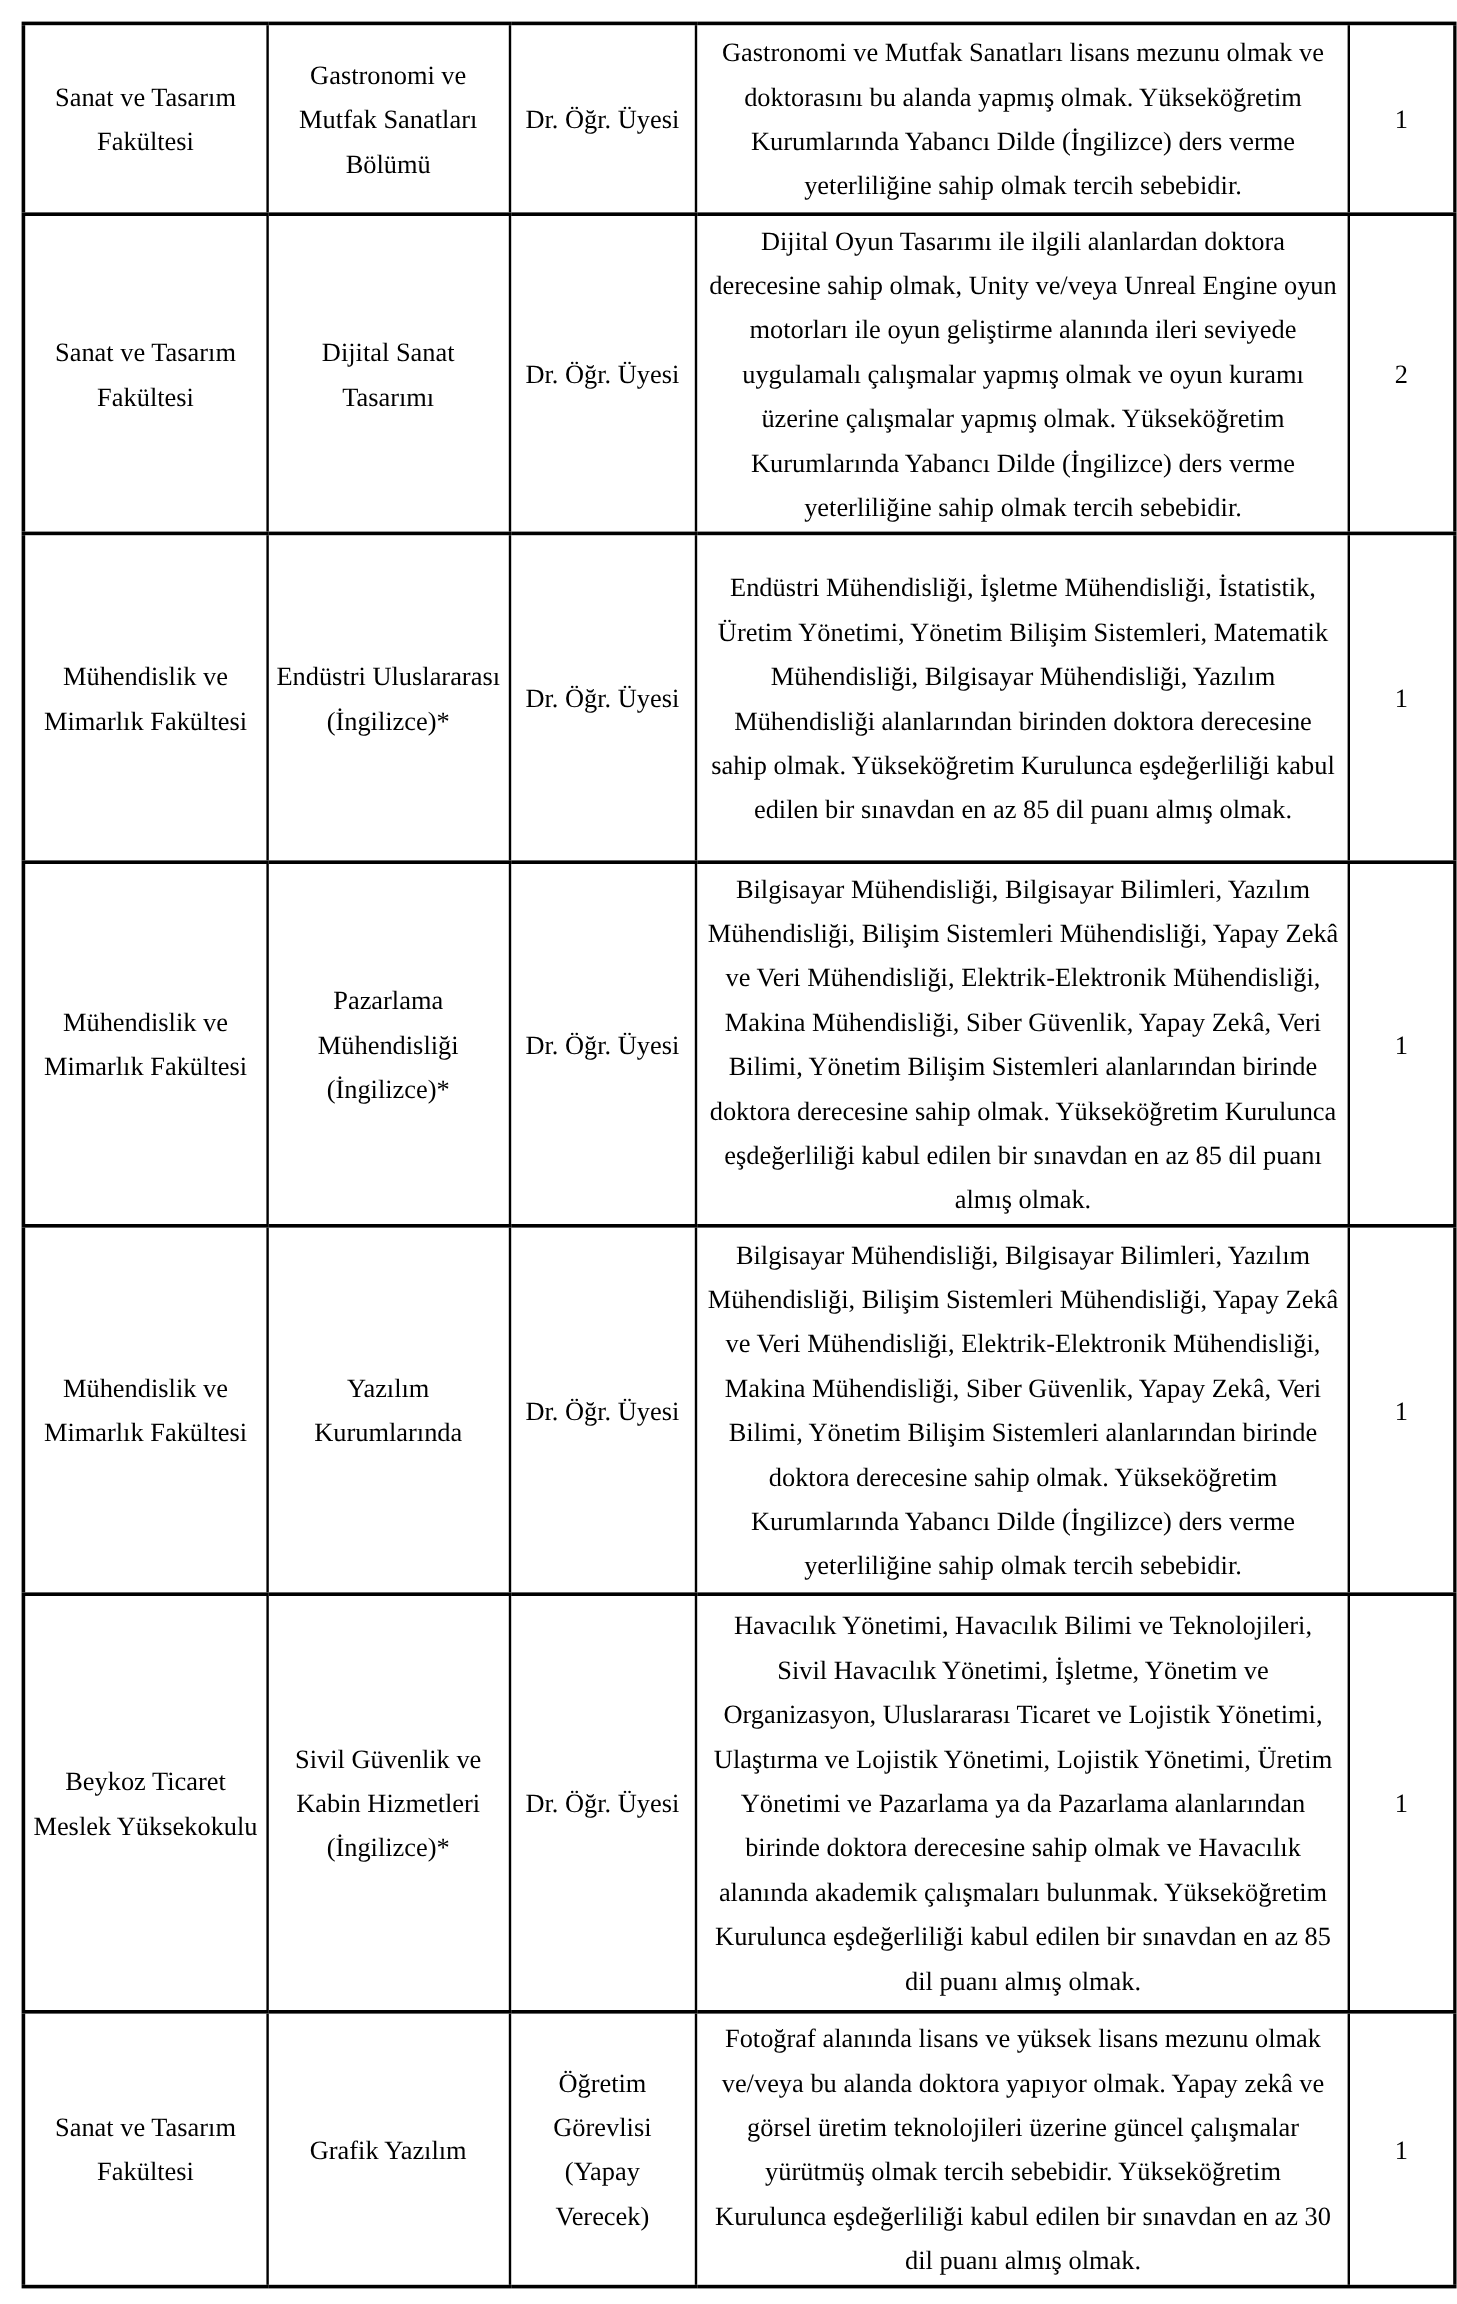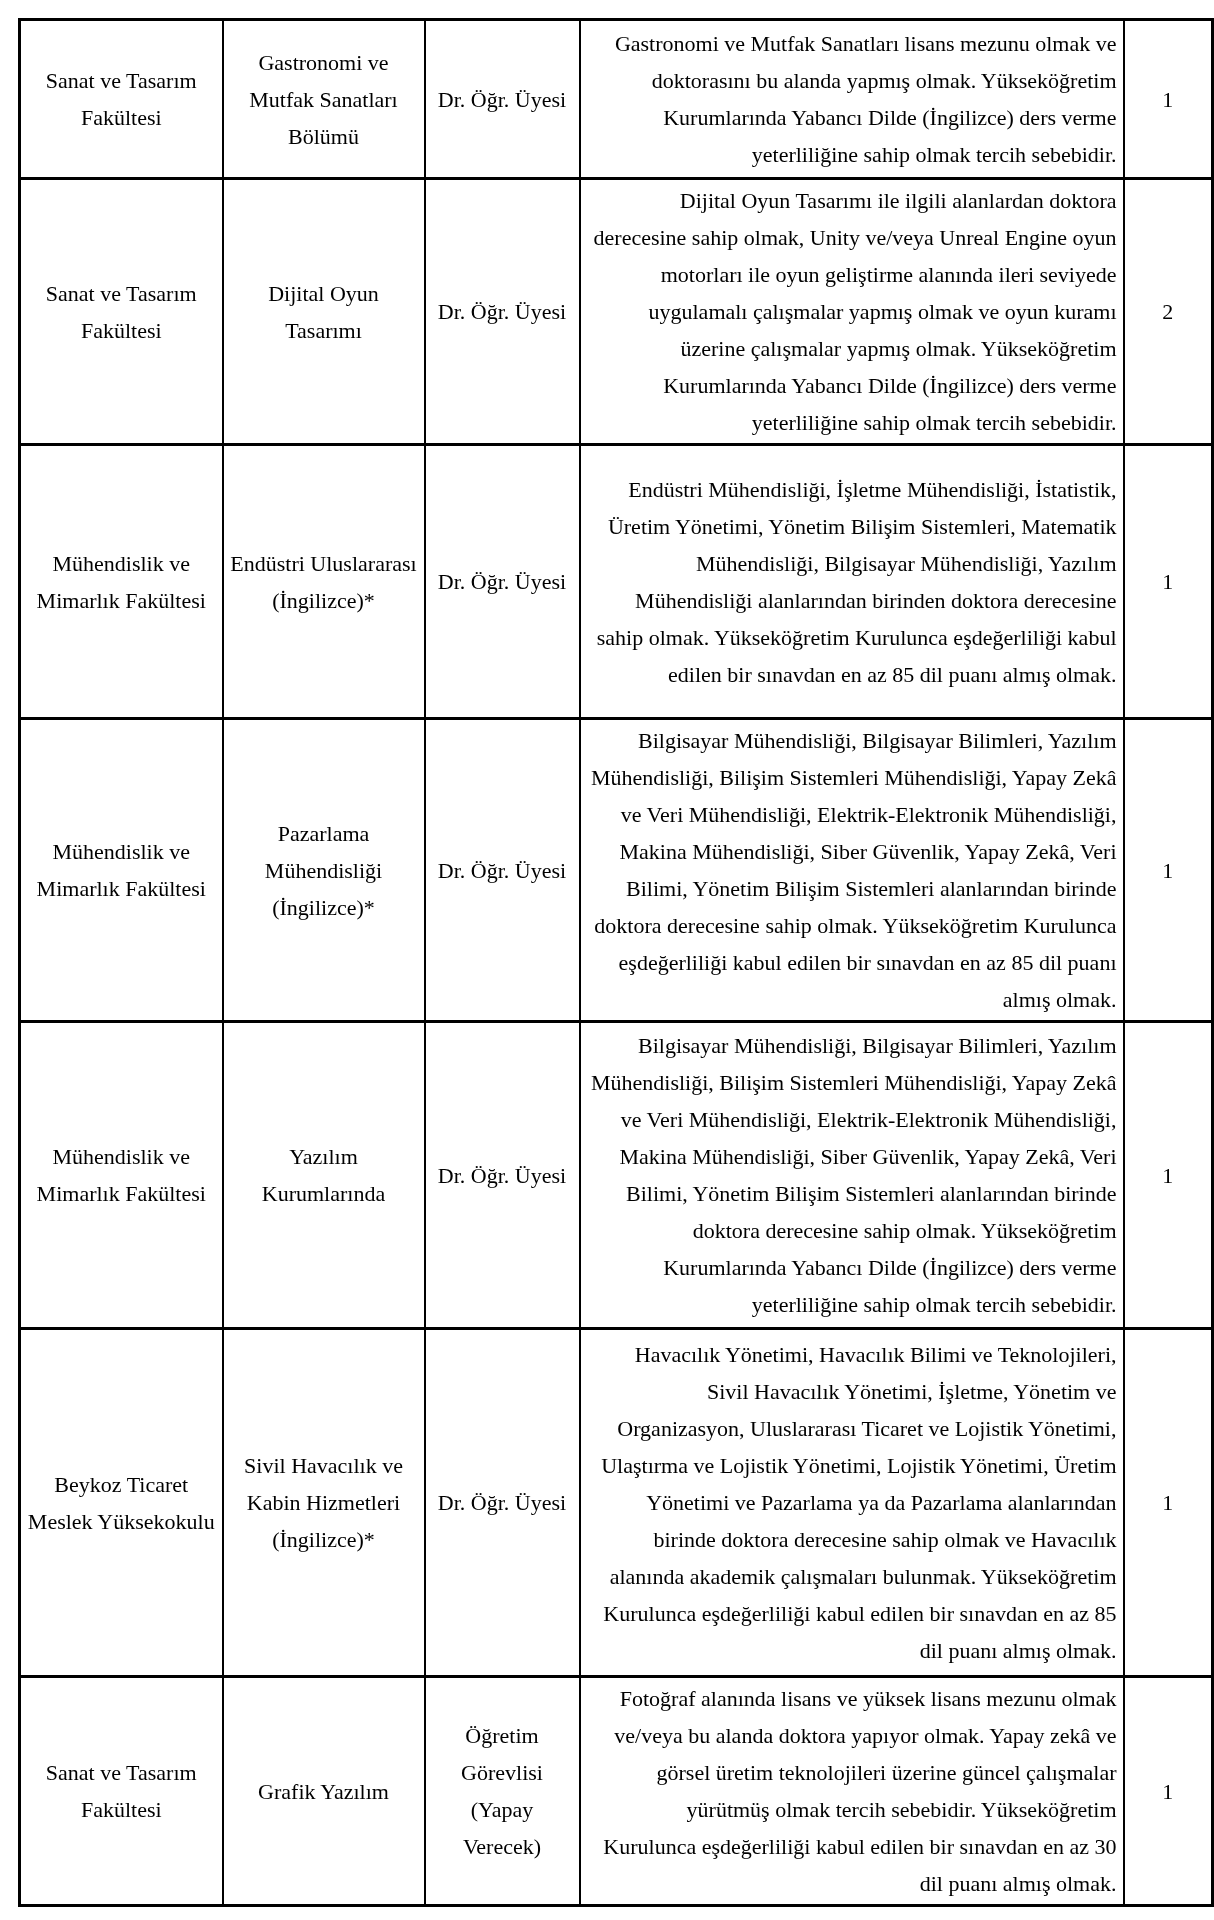--- a/index.html
+++ b/index.html
@@ -36,21 +36,21 @@
     line-height: 37px;
     vertical-align: middle;
     overflow: hidden;
     word-wrap: break-word;
   }
   td.center {
     text-align: center;
     padding: 2px 6px;
   }
   td.desc {
-    text-align: right;
+    text-align: center;
     padding: 2px 6px 2px 8px;
   }
 </style>
 </head>
 <body>
 
 <div class="page">
   <div class="table-wrap">
     <table class="positions">
       <colgroup>
@@ -63,21 +63,21 @@
       <tbody id="rows-body">
           <tr style="height: 159px;">
     <td class="center">Sanat ve Tasarım Fakültesi</td>
     <td class="center">Gastronomi ve Mutfak Sanatları Bölümü</td>
     <td class="center">Dr. Öğr. Üyesi</td>
     <td class="desc">Gastronomi ve Mutfak Sanatları lisans mezunu olmak ve doktorasını bu alanda yapmış olmak. Yükseköğretim Kurumlarında Yabancı Dilde (İngilizce) ders verme yeterliliğine sahip olmak tercih sebebidir.</td>
     <td class="center">1</td>
   </tr>
           <tr style="height: 261px;">
     <td class="center">Sanat ve Tasarım Fakültesi</td>
-    <td class="center">Dijital Oyun Tasarımı</td>
+    <td class="center">Dijital Sanat Tasarımı</td>
     <td class="center">Dr. Öğr. Üyesi</td>
     <td class="desc">Dijital Oyun Tasarımı ile ilgili alanlardan doktora derecesine sahip olmak, Unity ve/veya Unreal Engine oyun motorları ile oyun geliştirme alanında ileri seviyede uygulamalı çalışmalar yapmış olmak ve oyun kuramı üzerine çalışmalar yapmış olmak. Yükseköğretim Kurumlarında Yabancı Dilde (İngilizce) ders verme yeterliliğine sahip olmak tercih sebebidir.</td>
     <td class="center">2</td>
   </tr>
           <tr style="height: 274px;">
     <td class="center">Mühendislik ve Mimarlık Fakültesi</td>
     <td class="center">Endüstri Uluslararası (İngilizce)*</td>
     <td class="center">Dr. Öğr. Üyesi</td>
     <td class="desc">Endüstri Mühendisliği, İşletme Mühendisliği, İstatistik, Üretim Yönetimi, Yönetim Bilişim Sistemleri, Matematik Mühendisliği, Bilgisayar Mühendisliği, Yazılım Mühendisliği alanlarından birinden doktora derecesine sahip olmak. Yükseköğretim Kurulunca eşdeğerliliği kabul edilen bir sınavdan en az 85 dil puanı almış olmak.</td>
     <td class="center">1</td>
@@ -91,21 +91,21 @@
   </tr>
           <tr style="height: 307px;">
     <td class="center">Mühendislik ve Mimarlık Fakültesi</td>
     <td class="center">Yazılım Kurumlarında</td>
     <td class="center">Dr. Öğr. Üyesi</td>
     <td class="desc">Bilgisayar Mühendisliği, Bilgisayar Bilimleri, Yazılım Mühendisliği, Bilişim Sistemleri Mühendisliği, Yapay Zekâ ve Veri Mühendisliği, Elektrik-Elektronik Mühendisliği, Makina Mühendisliği, Siber Güvenlik, Yapay Zekâ, Veri Bilimi, Yönetim Bilişim Sistemleri alanlarından birinde doktora derecesine sahip olmak. Yükseköğretim Kurumlarında Yabancı Dilde (İngilizce) ders verme yeterliliğine sahip olmak tercih sebebidir.</td>
     <td class="center">1</td>
   </tr>
           <tr style="height: 348px;">
     <td class="center">Beykoz Ticaret Meslek Yüksekokulu</td>
-    <td class="center">Sivil Havacılık ve Kabin Hizmetleri (İngilizce)*</td>
+    <td class="center">Sivil Güvenlik ve Kabin Hizmetleri (İngilizce)*</td>
     <td class="center">Dr. Öğr. Üyesi</td>
     <td class="desc">Havacılık Yönetimi, Havacılık Bilimi ve Teknolojileri, Sivil Havacılık Yönetimi, İşletme, Yönetim ve Organizasyon, Uluslararası Ticaret ve Lojistik Yönetimi, Ulaştırma ve Lojistik Yönetimi, Lojistik Yönetimi, Üretim Yönetimi ve Pazarlama ya da Pazarlama alanlarından birinde doktora derecesine sahip olmak ve Havacılık alanında akademik çalışmaları bulunmak. Yükseköğretim Kurulunca eşdeğerliliği kabul edilen bir sınavdan en az 85 dil puanı almış olmak.</td>
     <td class="center">1</td>
   </tr>
           <tr style="height: 228px;">
     <td class="center">Sanat ve Tasarım Fakültesi</td>
     <td class="center">Grafik Yazılım</td>
     <td class="center">Öğretim Görevlisi (Yapay Verecek)</td>
     <td class="desc">Fotoğraf alanında lisans ve yüksek lisans mezunu olmak ve/veya bu alanda doktora yapıyor olmak. Yapay zekâ ve görsel üretim teknolojileri üzerine güncel çalışmalar yürütmüş olmak tercih sebebidir. Yükseköğretim Kurulunca eşdeğerliliği kabul edilen bir sınavdan en az 30 dil puanı almış olmak.</td>
     <td class="center">1</td>

